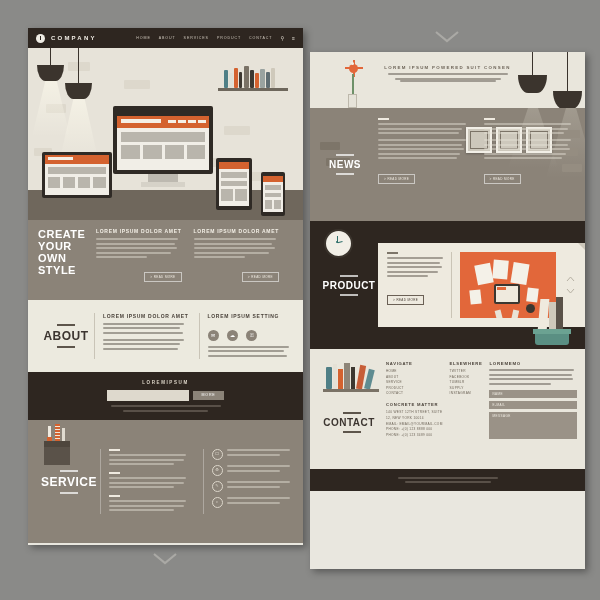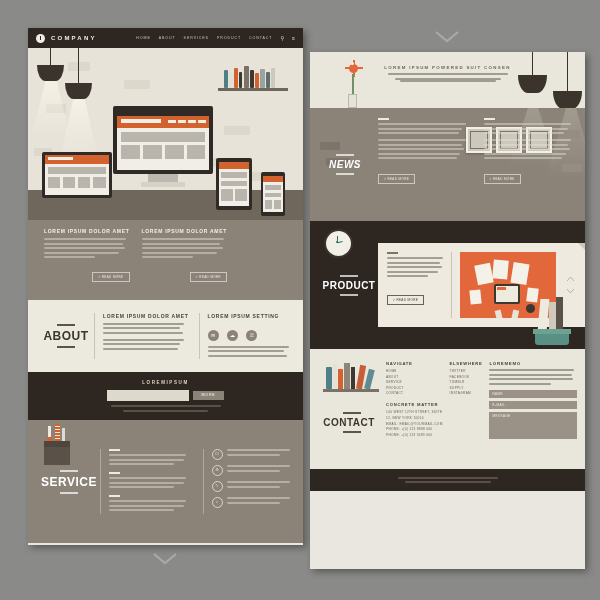--- a/index.html
+++ b/index.html
@@ -79,21 +79,21 @@
   .ring{min-width:9px;width:9px;height:9px;border-radius:50%;border:1px solid #ddd7cb;color:#e7e2d7;font-size:4px;line-height:8px;text-align:center;}
 
   
   #rightPage{left:310px;top:52px;width:275px;height:517px;}
 
   .r-top{height:56px;background:#e9e6dc;position:relative;overflow:hidden;}
   .r-top h3{position:absolute;left:0;right:0;top:13px;text-align:center;color:#6d6458;font-size:4.4px;letter-spacing:1.3px;font-weight:bold;margin:0;}
   .r-topnote{position:absolute;left:78px;width:120px;top:21px;}
 
   .news{position:relative;height:113px;background:#8b8378;overflow:hidden;padding:10px;box-sizing:border-box;display:flex;}
-  .news .lbl{width:50px;text-align:center;color:#fff;font-size:10px;font-weight:bold;letter-spacing:.5px;align-self:center;font-style:italic;}
+  .news .lbl{width:50px;text-align:center;color:#fff;font-size:10px;font-weight:bold;letter-spacing:.5px;align-self:center;}
   .frame{position:absolute;border:2px solid #f2efe7;background:#cdc8bc;box-shadow:0 1px 2px rgba(0,0,0,.25);}
   .frame i{display:block;position:absolute;inset:2px;border:1px solid #7c7468;}
 
   .product{position:relative;height:128px;background:#2e2620;display:flex;align-items:center;padding:0 10px;box-sizing:border-box;}
   .product .lbl{width:58px;text-align:center;color:#fff;font-size:10px;font-weight:bold;letter-spacing:.5px;}
   .clock{position:absolute;left:14px;top:8px;width:25px;height:25px;border-radius:50%;background:#f2efe7;border:2px solid #3a332c;}
   .clock .hand{position:absolute;background:#2f6f6b;transform-origin:bottom center;}
   .pcard{flex:1;background:#eeeadf;height:84px;position:relative;display:flex;padding:9px;box-sizing:border-box;gap:8px;}
   .pcard .fold{position:absolute;right:0;top:0;border-left:7px solid transparent;border-top:7px solid #cdc7ba;}
   .porange{width:96px;background:#e2673a;position:relative;overflow:hidden;}
@@ -215,20 +215,26 @@
       <div class="device" style="left:233px;top:124px;width:24px;height:44px;border-radius:2px;"></div>
       <div class="screen" style="left:235px;top:128px;width:20px;height:36px;"></div>
       <div class="brandbar" style="left:235px;top:128px;width:20px;height:6px;"></div>
       <div class="grayrow" style="left:237px;top:137px;width:16px;height:5px;"></div>
       <div class="grayrow" style="left:237px;top:145px;width:16px;height:4px;"></div>
       <div class="grayrow" style="left:237px;top:152px;width:7px;height:9px;"></div>
       <div class="grayrow" style="left:246px;top:152px;width:7px;height:9px;"></div>
     </div>
 
     <div class="heroband">
+      <div class="big">
+        <div>CREATE</div>
+        <div>YOUR</div>
+        <div>OWN</div>
+        <div>STYLE</div>
+      </div>
       <div class="colwrap">
         <div class="col">
           <h4>LOREM IPSUM DOLOR AMET</h4>
           <div class="lorem-block light">
             <div class="fakeline" style="width:96%"></div>
               <div class="fakeline" style="width:92%"></div>
             <div class="fakeline" style="width:95%"></div>
               <div class="fakeline" style="width:88%"></div>
             <div class="fakeline" style="width:60%"></div>
           </div>

